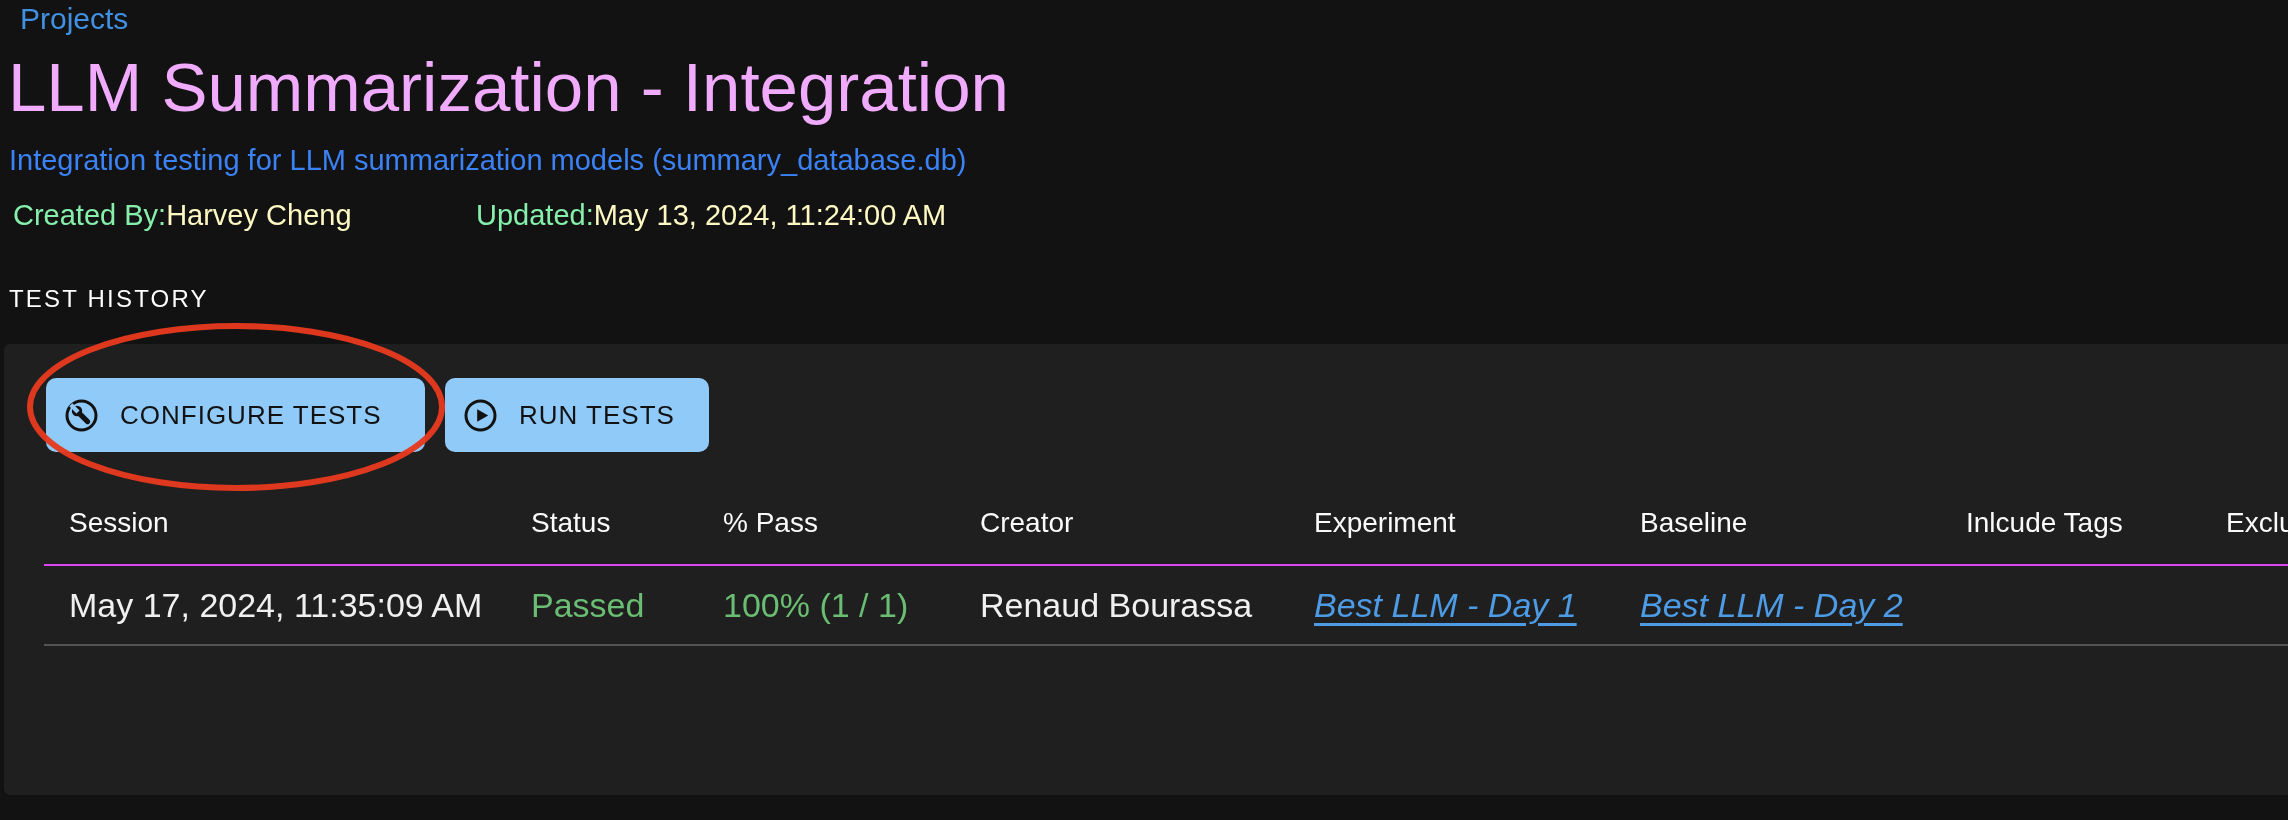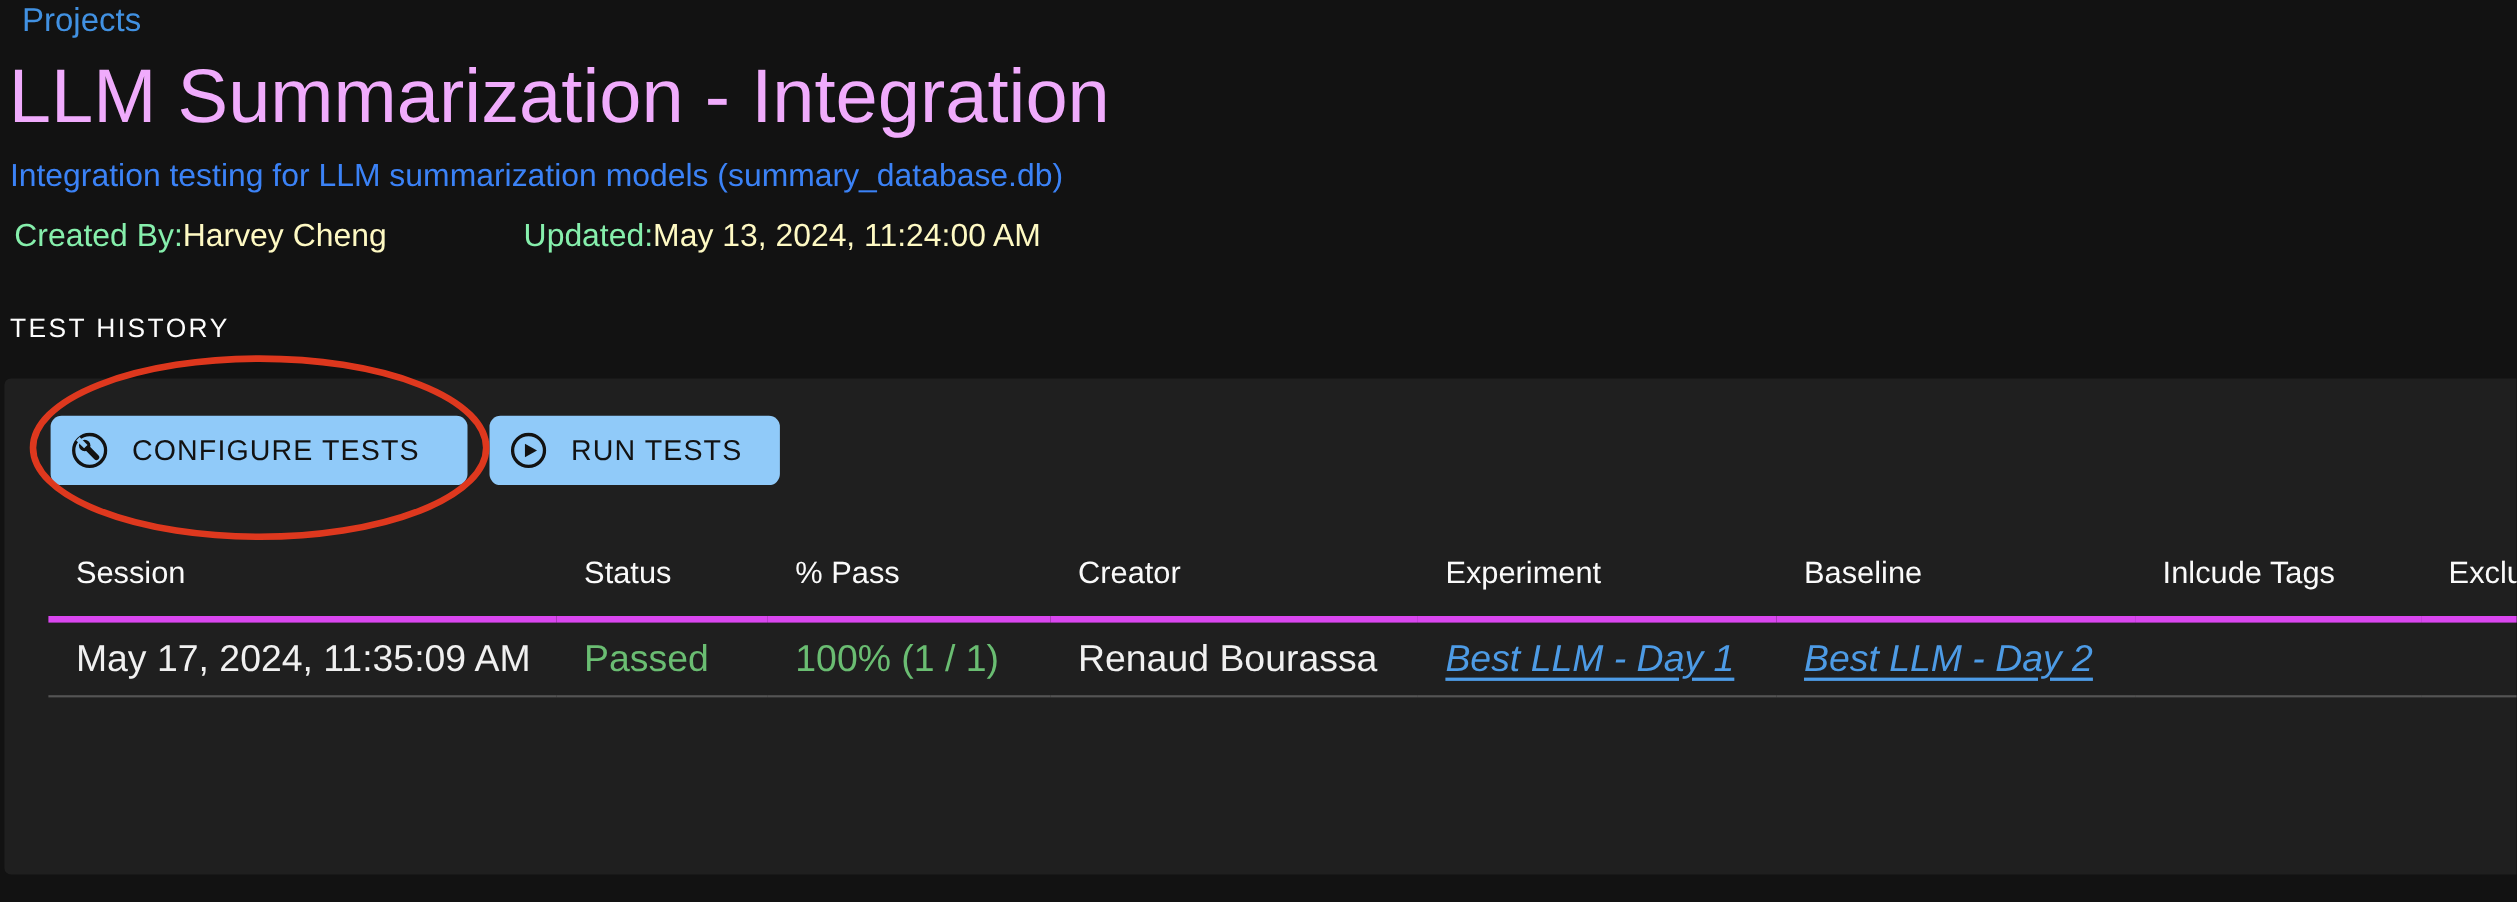--- a/index.html
+++ b/index.html
@@ -39,21 +39,21 @@
 
   
   .panel {
     position:absolute; left:4px; top:344px; width:2284px; height:451px;
     background:#1f1f1f; border-radius:6px 0 0 6px;
   }
 
   
   .toolbar { position:absolute; left:42px; top:34px; display:flex; gap:20px; }
   .btn {
-    height:63px; border:none; border-radius:10px; background:#90caf9;
+    height:74px; border:none; border-radius:10px; background:#90caf9;
     display:flex; align-items:center; padding:0 0 0 19px; box-sizing:border-box;
     font-family:"Liberation Sans", sans-serif;
     font-size:26px; font-weight:500; letter-spacing:1px; color:#121212;
     cursor:pointer;
     text-align:center;
   }
   .btn .icon { width:33px; height:33px; margin-right:22px; flex:0 0 auto; }
   .btn-configure { width:379px; }
   .btn-run { width:264px; }
 
@@ -65,25 +65,25 @@
 
   
   .grid {
     position:absolute; left:40px; top:138px;
     display:grid;
     grid-template-columns:462px 192px 257px 334px 326px 326px 260px 330px;
   }
   .grid .hcell {
     height:84px; display:flex; align-items:center;
     padding-left:25px; box-sizing:border-box;
-    border-bottom:6px solid #d946ef;
+    border-bottom:2px solid #d946ef;
     font-size:28px; color:#fafafa; font-weight:400; white-space:nowrap;
   }
   .grid .cell {
-    height:68px; display:flex; align-items:center;
+    height:80px; display:flex; align-items:center;
     padding-left:25px; box-sizing:border-box;
     border-bottom:2px solid #545454;
     font-size:34px; color:#f0f0f0; white-space:nowrap;
   }
   .cell.ok { color:#6abd72; }
   .cell a {
     color:#4d9be5; text-decoration:underline;
     text-decoration-thickness:3px; text-underline-offset:6px; cursor:pointer;font-style:italic;
   }
 </style>

